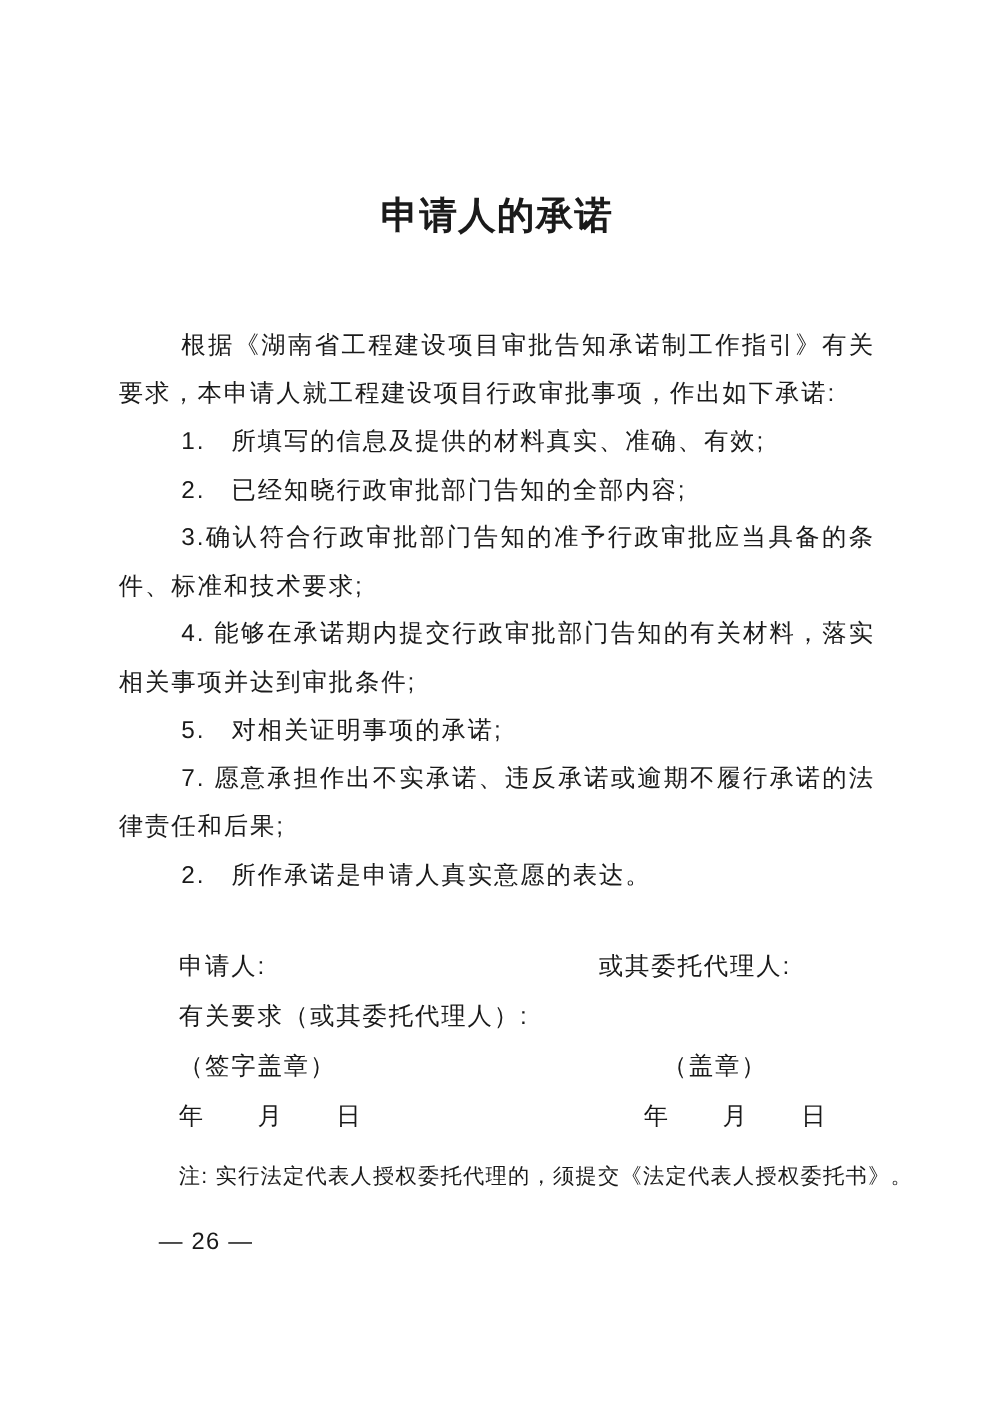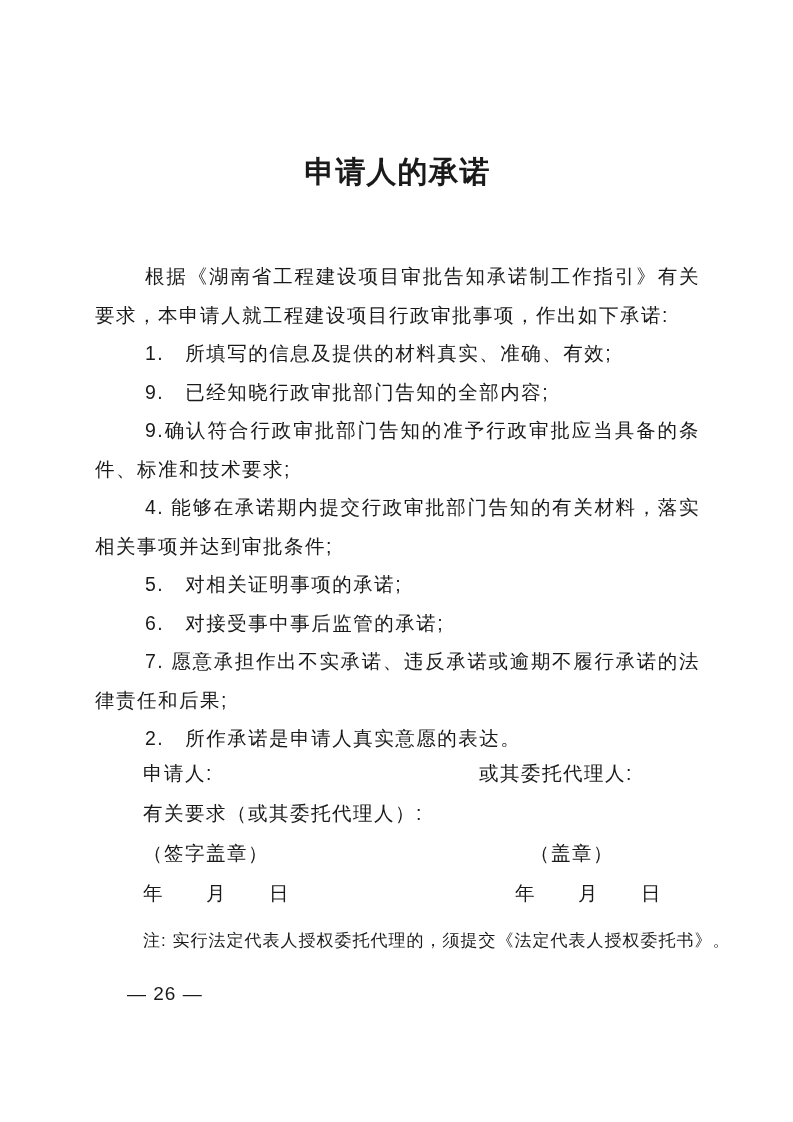--- a/index.html
+++ b/index.html
@@ -80,25 +80,24 @@
 </head>
 <body>
 
 <div class="page">
 
   <h1 class="doc-title">申请人的承诺</h1>
 
   <div class="body-text">
     <p>根据《湖南省工程建设项目审批告知承诺制工作指引》有关要求，本申请人就工程建设项目行政审批事项，作出如下承诺:</p>
     <p>1.　所填写的信息及提供的材料真实、准确、有效;</p>
-    <p>9.　已经知晓行政审批部门告知的全部内容;</p>
-    <p>9.确认符合行政审批部门告知的准予行政审批应当具备的条件、标准和技术要求;</p>
+    <p>2.　已经知晓行政审批部门告知的全部内容;</p>
+    <p>3.确认符合行政审批部门告知的准予行政审批应当具备的条件、标准和技术要求;</p>
     <p>4. 能够在承诺期内提交行政审批部门告知的有关材料，落实相关事项并达到审批条件;</p>
     <p>5.　对相关证明事项的承诺;</p>
-    <p>6.　对接受事中事后监管的承诺;</p>
     <p>7. 愿意承担作出不实承诺、违反承诺或逾期不履行承诺的法律责任和后果;</p>
     <p>2.　所作承诺是申请人真实意愿的表达。</p>
   </div>
 
   <div class="sig-block">
     <div class="sig-row">
       <span class="sig-left">申请人:</span>
       <span class="sig-right authority">或其委托代理人:</span>
     </div>
     <div class="sig-row">

